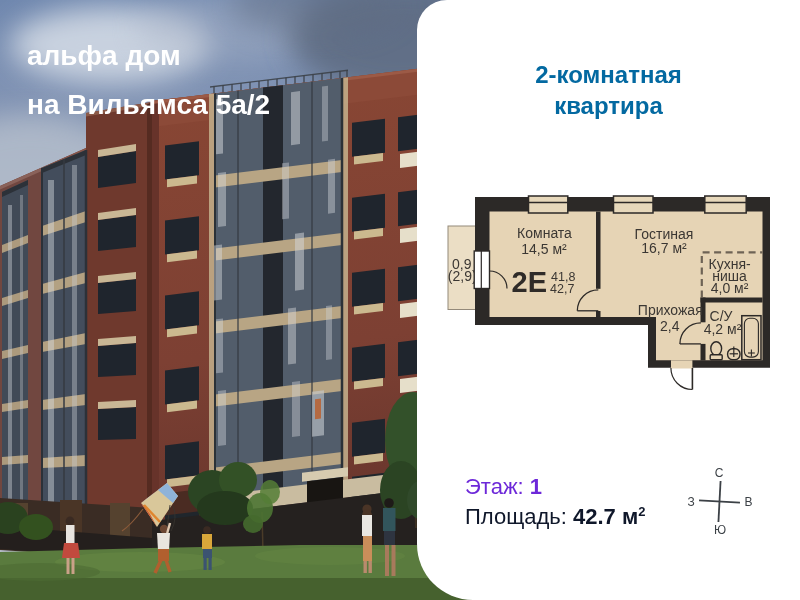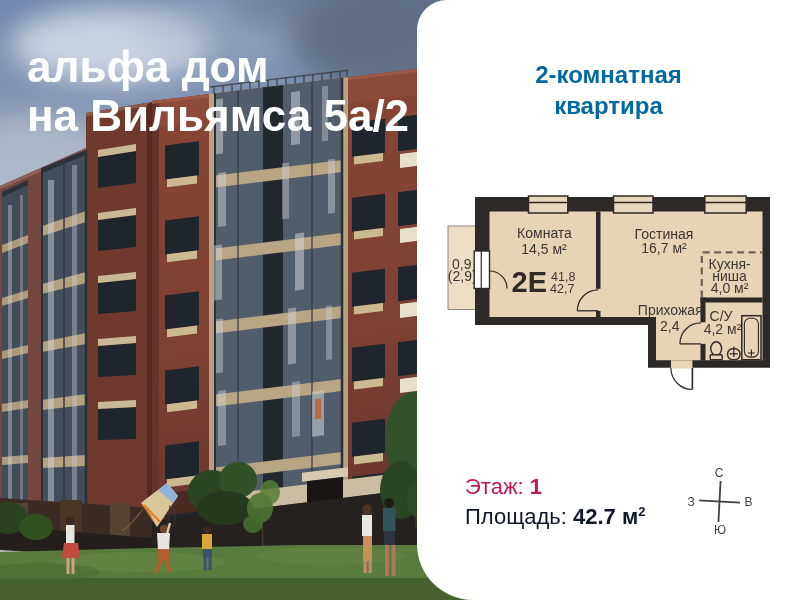--- a/index.html
+++ b/index.html
@@ -289,21 +289,21 @@
 
   <g>
     <circle cx="389" cy="503" r="4.8" fill="#1e1a18"></circle>
     <rect x="383" y="508" width="12.5" height="23" fill="#32555c"></rect>
     <rect x="384" y="531" width="11" height="14" fill="#2e3440"></rect>
     <rect x="385" y="545" width="4" height="31" fill="#a87a5c"></rect>
     <rect x="391.5" y="545" width="4" height="31" fill="#a87a5c"></rect>
   </g>
 </svg>
 
-<div class="abs" style="left:27px;top:43px;font-size:44px;line-height:48.5px;font-weight:bold;color:#ffffff;">альфа дом<br>на Вильямса 5а/2</div>
+<div class="abs" style="left:27px;top:32px;font-size:28px;line-height:48.5px;font-weight:bold;color:#ffffff;">альфа дом<br>на Вильямса 5а/2</div>
 
 <div class="abs" style="left:417px;top:0;width:383px;height:600px;background:#ffffff;border-radius:30px 0 0 56px;"></div>
 
 <div class="abs" style="left:417px;top:58.5px;width:383px;text-align:center;font-size:24px;line-height:31px;font-weight:bold;color:#0369a1;">2-комнатная<br>квартира</div>
 
 <svg class="abs" style="left:0;top:0" width="800" height="600" viewBox="0 0 800 600" id="plan">
 
   <rect x="448" y="226" width="29" height="83.5" fill="#ebdec5" stroke="#93897a" stroke-width="1"></rect>
 
   <text x="461.7" y="269.3" font-size="14" fill="#3b3733" text-anchor="middle">0,9</text>
@@ -403,21 +403,21 @@
 
   <text x="722.5" y="334" font-size="14" fill="#3b3733" text-anchor="middle">4,2 м²</text>
 
   <text x="511.5" y="292" font-size="29" font-weight="bold" fill="#2f2b28">2Е</text>
 
   <text x="551" y="281" font-size="12.5" fill="#3b3733">41,8</text>
 
   <text x="550" y="292.5" font-size="12.5" fill="#3b3733">42,7</text>
 </svg>
 
-<div class="abs" style="left:465px;top:474px;font-size:22px;color:#be185d;">Этаж: <b>1</b></div>
+<div class="abs" style="left:465px;top:474px;font-size:22px;color:#6d28d9;">Этаж: <b>1</b></div>
 
 <div class="abs" style="left:465px;top:504px;font-size:22px;color:#0f172a;">Площадь: <b>42.7 м<sup style="font-size:13px;">2</sup></b></div>
 
 <svg class="abs" style="left:670px;top:450px" width="110" height="110" viewBox="0 0 110 110">
   <g transform="rotate(3 49.5 51.5)" stroke="#3c4146" stroke-width="1.8">
     <line x1="49.5" y1="31" x2="49.5" y2="72"></line>
     <line x1="29" y1="51.5" x2="70" y2="51.5"></line>
   </g>
   <text x="49" y="27" font-size="12" fill="#3c4146" text-anchor="middle">С</text>
   <text x="50" y="84" font-size="12" fill="#3c4146" text-anchor="middle">Ю</text>

